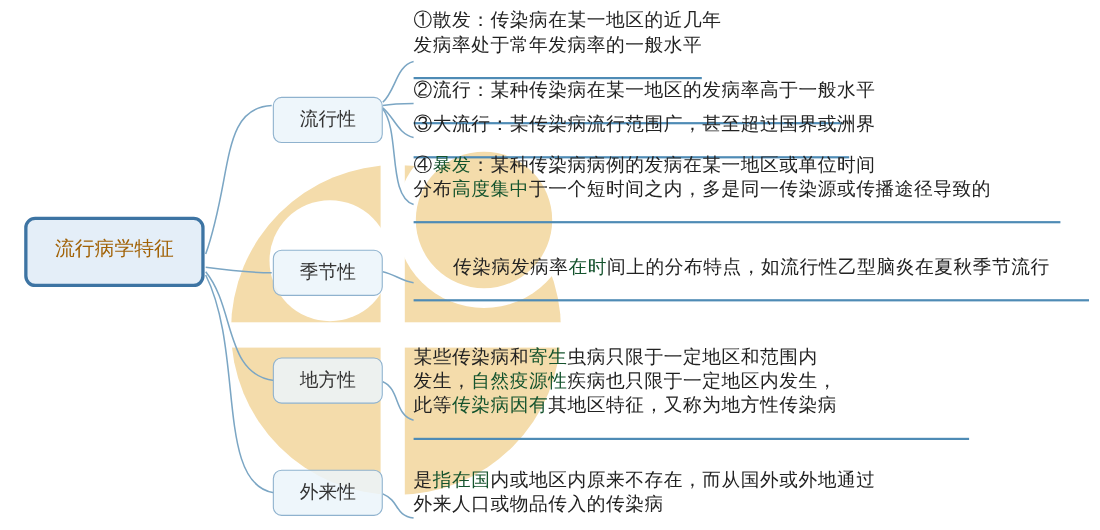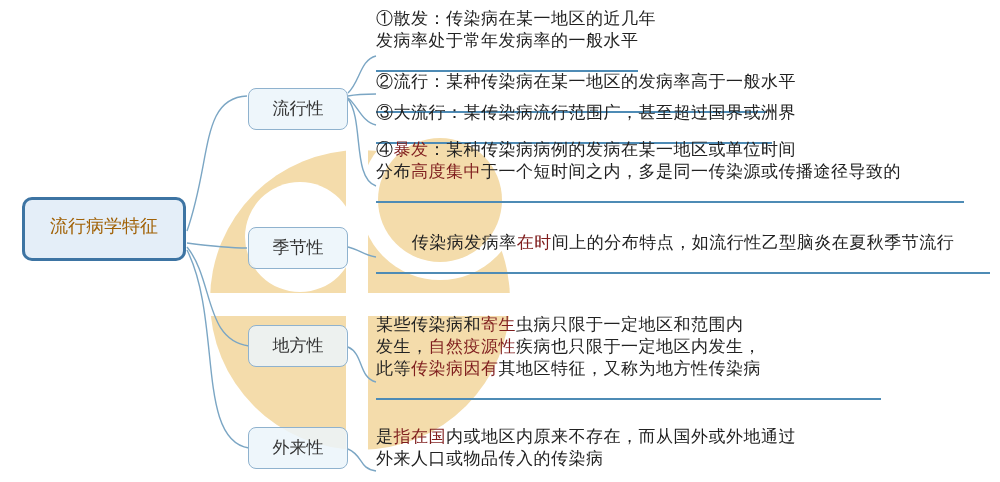--- a/index.html
+++ b/index.html
@@ -29,21 +29,21 @@
   .branch.b1{top:227px;}
   .branch.b2{top:325px;}
   .branch.b3{top:427px;}
   
   .leaf{
     position:absolute;z-index:3;box-sizing:border-box;
     color:#222;font-size:17px;letter-spacing:0.5px;
     padding-bottom:18px;border-bottom:2px solid #4e8bb5;
   }
   .leaf .lline{line-height:22px;white-space:nowrap;}
-  .leaf .hl{color:#7f1d1d;}
+  .leaf .hl{color:#14532d;}
   .leaf.l0{left:376px;top:8px;width:262px;}
   .leaf.l1{left:376px;top:71px;width:390px;}
   .leaf.l2{left:376px;top:102px;width:396px;}
   .leaf.l3{left:376px;top:139px;width:588px;}
   .leaf.l4{left:376px;top:232px;width:614px;text-align:center;}
   .leaf.l5{left:376px;top:314px;width:505px;}
   .leaf.l6{left:376px;top:426px;width:482px;}
 </style>
 </head>
 <body>

